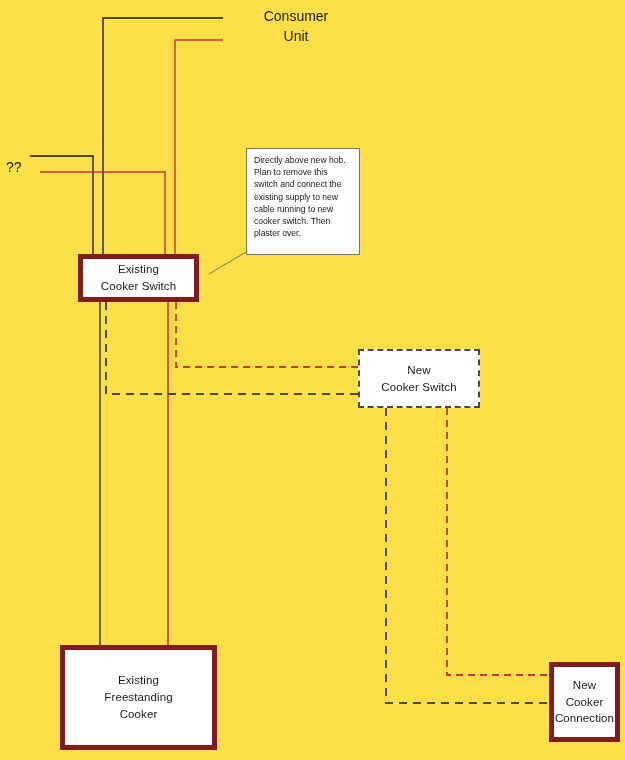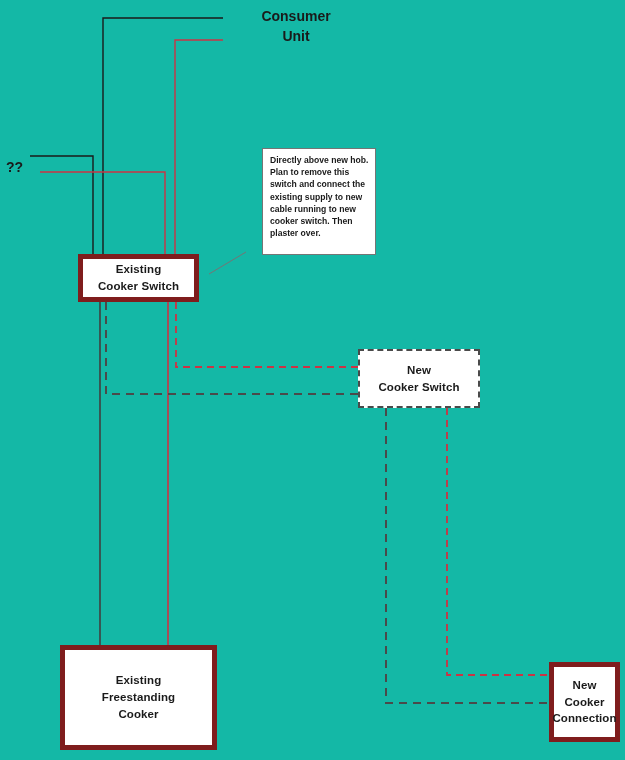--- a/index.html
+++ b/index.html
@@ -9,23 +9,22 @@
     background: #ffffff;
   }
   body {
     font-family: "Liberation Sans", sans-serif;
     color: #1a1a1a;
   }
   #canvas {
     position: relative;
     width: 625px;
     height: 760px;
-    background: #14b8a6;
+    background: #fde047;
     overflow: hidden;
-    font-weight: bold;
   }
   svg#wires {
     position: absolute;
     left: 0;
     top: 0;
     width: 625px;
     height: 760px;
   }
   .box {
     position: absolute;
@@ -104,21 +103,20 @@
     height: 107px;
     box-sizing: border-box;
     border: 1px solid #757575;
     background: #ffffff;
     padding: 5px 6px 4px 7px;
     font-size: 8.6px;
     line-height: 1.42;
     color: #1a1a1a;
     white-space: pre-line;
     z-index: 4;
-    margin-left: 16px;
   }
 </style>
 </head>
 <body>
 
 <div id="canvas">
 
   <svg id="wires" viewBox="0 0 625 760" xmlns="http://www.w3.org/2000/svg">
 
     <polyline points="223,18 103,18 103,254" fill="none" stroke="#1a1a1a" stroke-width="1.4"></polyline>

